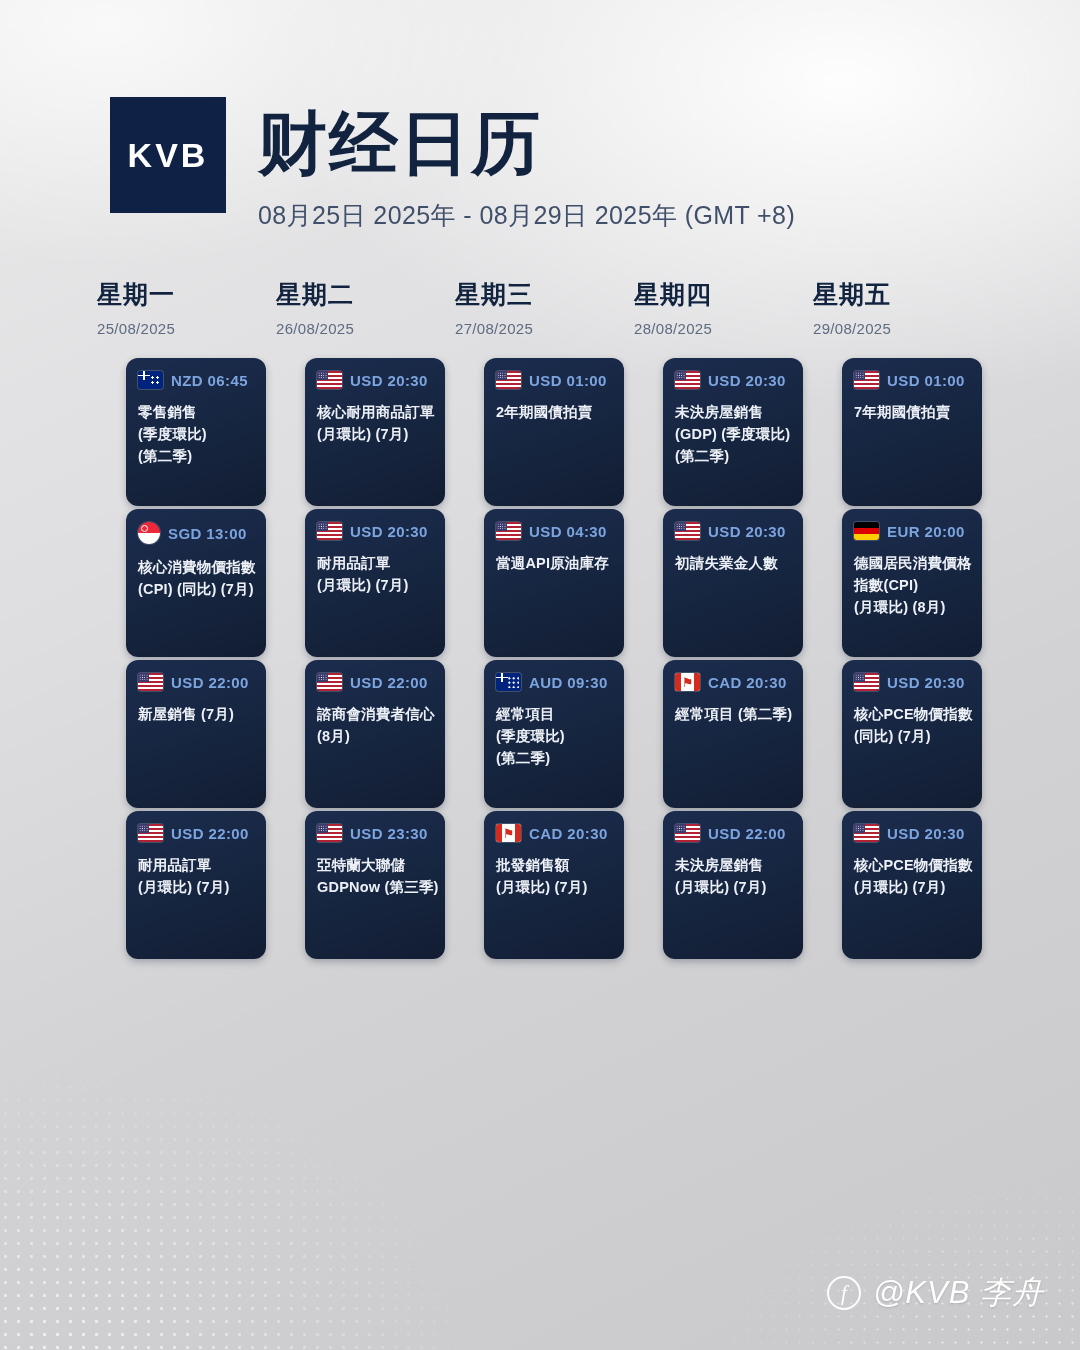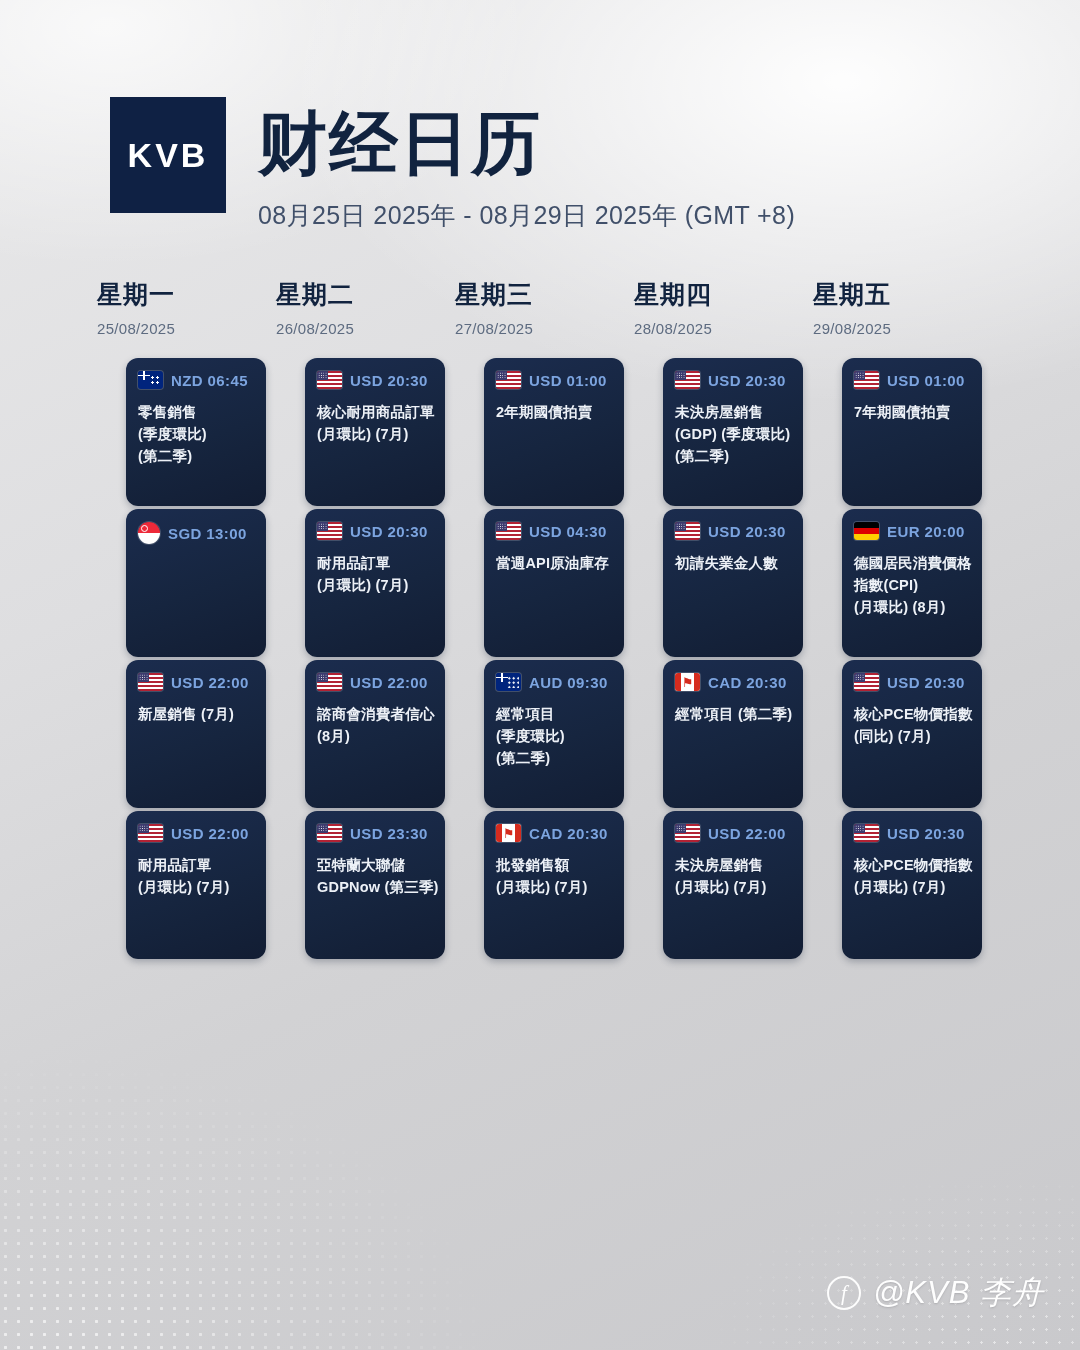--- a/index.html
+++ b/index.html
@@ -318,20 +318,24 @@
               <div>零售銷售</div>
               <div>(季度環比)</div>
               <div>(第二季)</div>
             </div>
           </div>
           <div class="card">
             <div class="card-head">
               <span class="flag f-sg round"></span>
               <span class="ccy">SGD 13:00</span>
             </div>
+            <div class="card-body">
+              <div>核心消費物價指數</div>
+              <div>(CPI) (同比) (7月)</div>
+            </div>
           </div>
           <div class="card">
             <div class="card-head">
               <span class="flag f-us"></span>
               <span class="ccy">USD 22:00</span>
             </div>
             <div class="card-body">
               <div>新屋銷售 (7月)</div>
             </div>
           </div>

